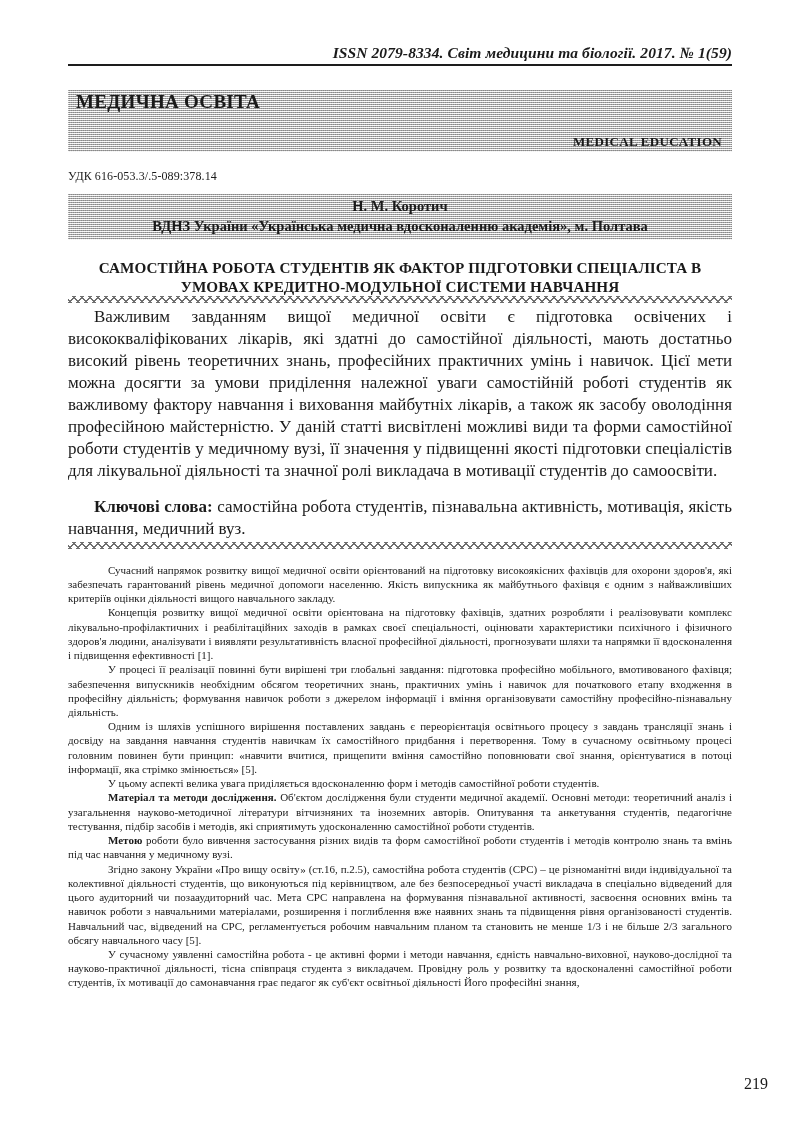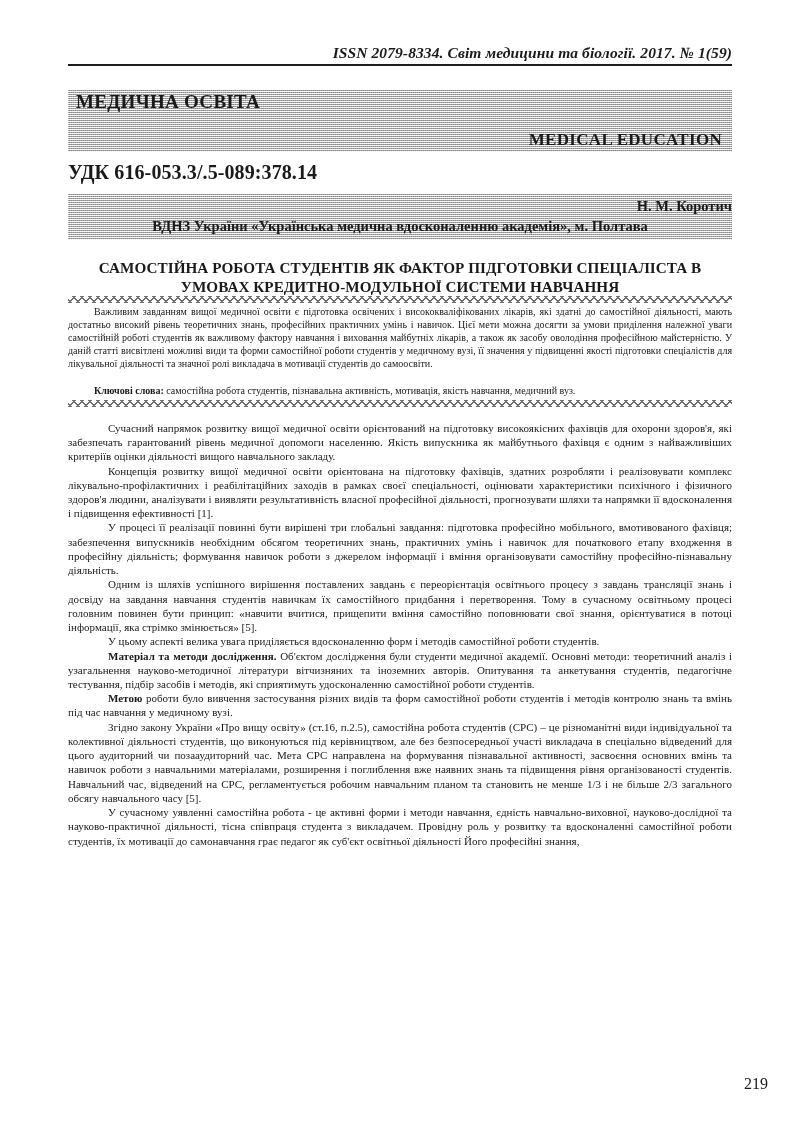--- a/index.html
+++ b/index.html
@@ -75,46 +75,45 @@
     font-weight: bold;
     font-size: 19px;
     letter-spacing: 0.3px;
     white-space: nowrap;
   }
   .section-band .sec-right {
     position: absolute;
     right: 10px;
     bottom: 2px;
     font-weight: bold;
-    font-size: 17px;
+    font-size: 13px;
     letter-spacing: 0.3px;
     white-space: nowrap;
   }
 
   
   .udc {
-    margin-top: 9px;
-    font-weight: bold;
-    font-size: 20px;
+    margin-top: 17px;
+    font-weight: normal;
+    font-size: 12px;
     letter-spacing: 0.1px;
     white-space: nowrap;
   }
 
   
   .author-band {
     margin-top: 10px;
     padding: 3px 0 4px 0;
     text-align: center;
     box-sizing: border-box;
   }
   .author-band .author-name {
     font-weight: bold;
     font-size: 14.5px;
     line-height: 1.35;
-    text-align: right;
   }
   .author-band .author-affil {
     font-weight: bold;
     font-size: 14.5px;
     line-height: 1.35;
   }
 
   
   .article-title {
     margin-top: 18px;
@@ -135,21 +134,21 @@
       linear-gradient(135deg, transparent 45%, #6f6f6f 45%, #6f6f6f 58%, transparent 58%),
       linear-gradient(45deg, transparent 45%, #6f6f6f 45%, #6f6f6f 58%, transparent 58%);
     background-position: 0 0, 4px 0;
   }
   .abstract {
     padding: 3px 0 2px 0;
   }
   .abstract p {
     margin: 0;
     text-align: justify;
-    font-size: 10px;
+    font-size: 17px;
     line-height: 1.29;
     text-indent: 26px;
   }
   .abstract .kw {
     margin-top: 14px;
     text-indent: 26px;
   }
   .abstract .kw b {
     font-weight: bold;
   }

